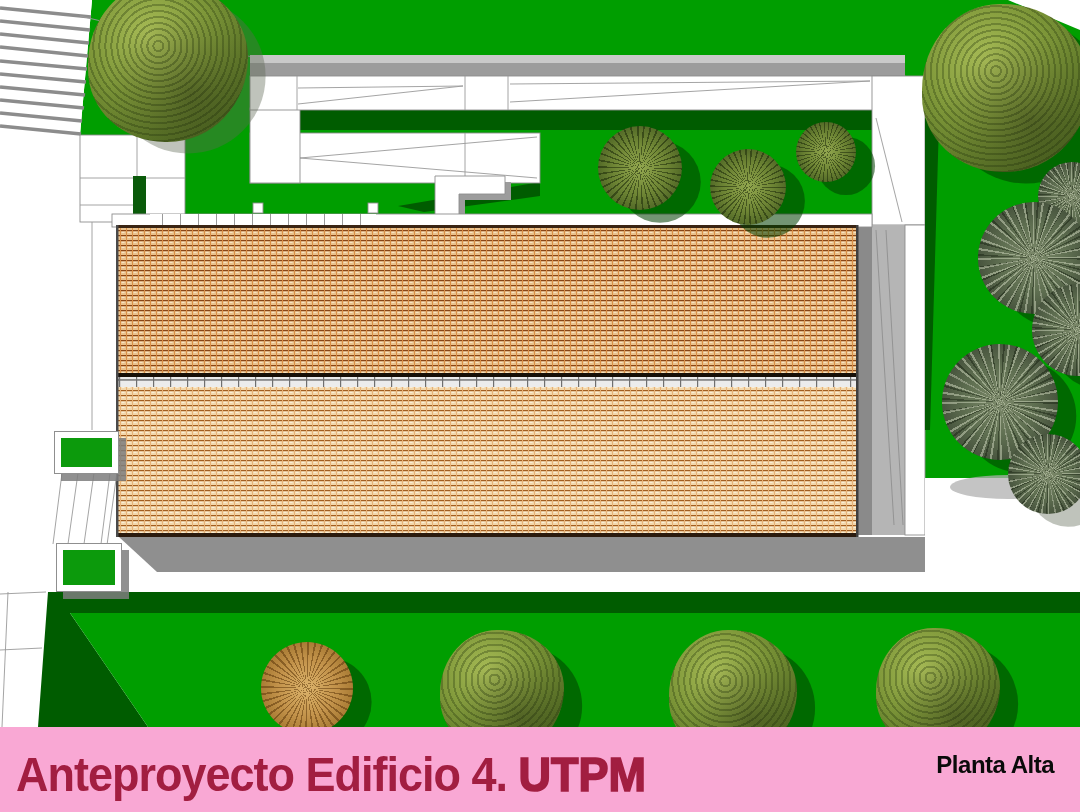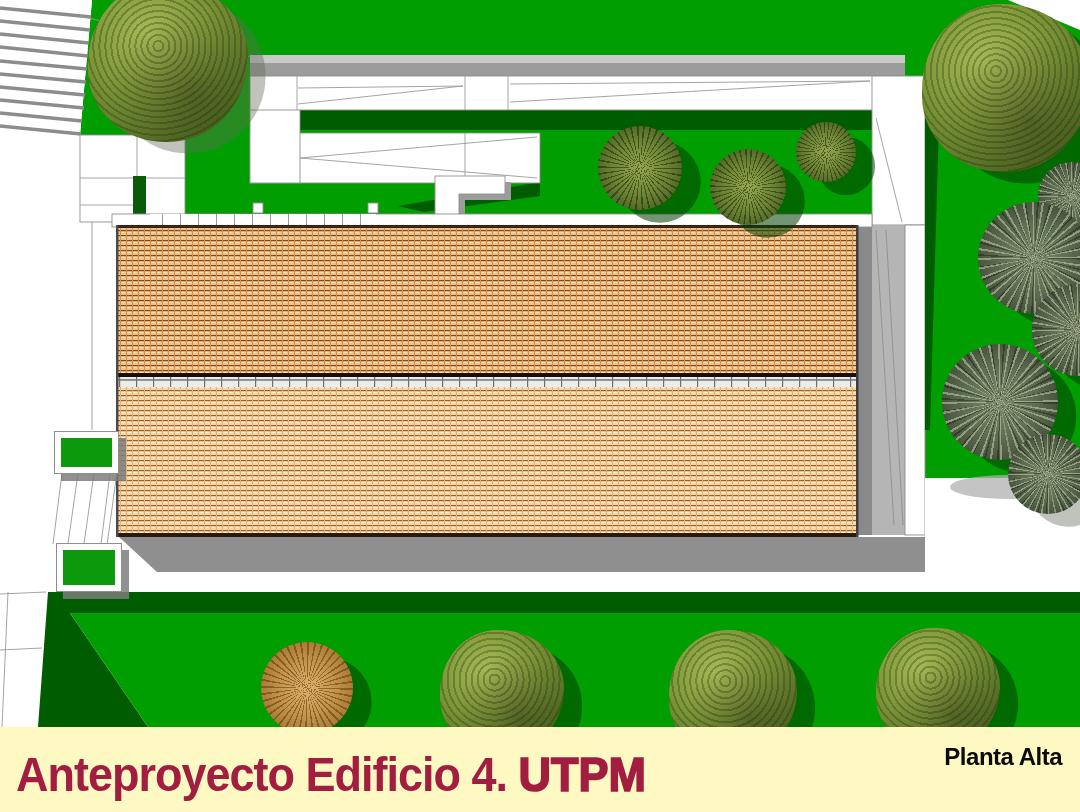--- a/index.html
+++ b/index.html
@@ -55,30 +55,30 @@
     background:
       repeating-conic-gradient(from 8deg, rgba(208,216,190,.5) 0deg 2.4deg, rgba(0,0,0,0) 2.4deg 10deg),
       repeating-conic-gradient(from 64deg, rgba(20,30,14,.45) 0deg 2deg, rgba(0,0,0,0) 2deg 13deg),
       radial-gradient(circle, #7e8b6c 0%, #5f6f51 42%, #44503b 76%, #35402d 100%);
   }
   .planter{position:absolute;background:#fff;border:1px solid #8f8f8f;box-shadow:7px 7px 0 rgba(125,125,125,.85);}
   .planter span{position:absolute;inset:6px;display:block;background:var(--planter_green,#0c9a0c);}
 
   
   .bottom-band{
-    position:absolute;left:0;top:727px;width:1080px;height:85px;background:#fef9c3;z-index:5;
+    position:absolute;left:0;top:727px;width:1080px;height:85px;background:#f9a8d4;z-index:5;
   }
   .main-title{
     position:absolute;left:16px;top:20px;margin:0;white-space:nowrap;
     font-size:45px;font-weight:bold;letter-spacing:-1px;color:var(--title_color,#a21e41);
     transform:scaleY(1.08);transform-origin:left top;
   }
   .main-title .suffix{-webkit-text-stroke:1.6px var(--title_color,#a21e41);letter-spacing:0;}
   .corner-label{
-    position:absolute;right:14px;top:12px;margin:4px;
+    position:absolute;right:14px;top:12px;margin:12px;
     font-size:24px;font-weight:bold;letter-spacing:-0.5px;color:var(--label_color,#0a0a0a);
   }
 </style>
 </head>
 <body>
 
 <div class="stage">
 
   <svg class="site-svg" viewBox="0 0 1080 727" width="1080" height="727">
     <defs>

